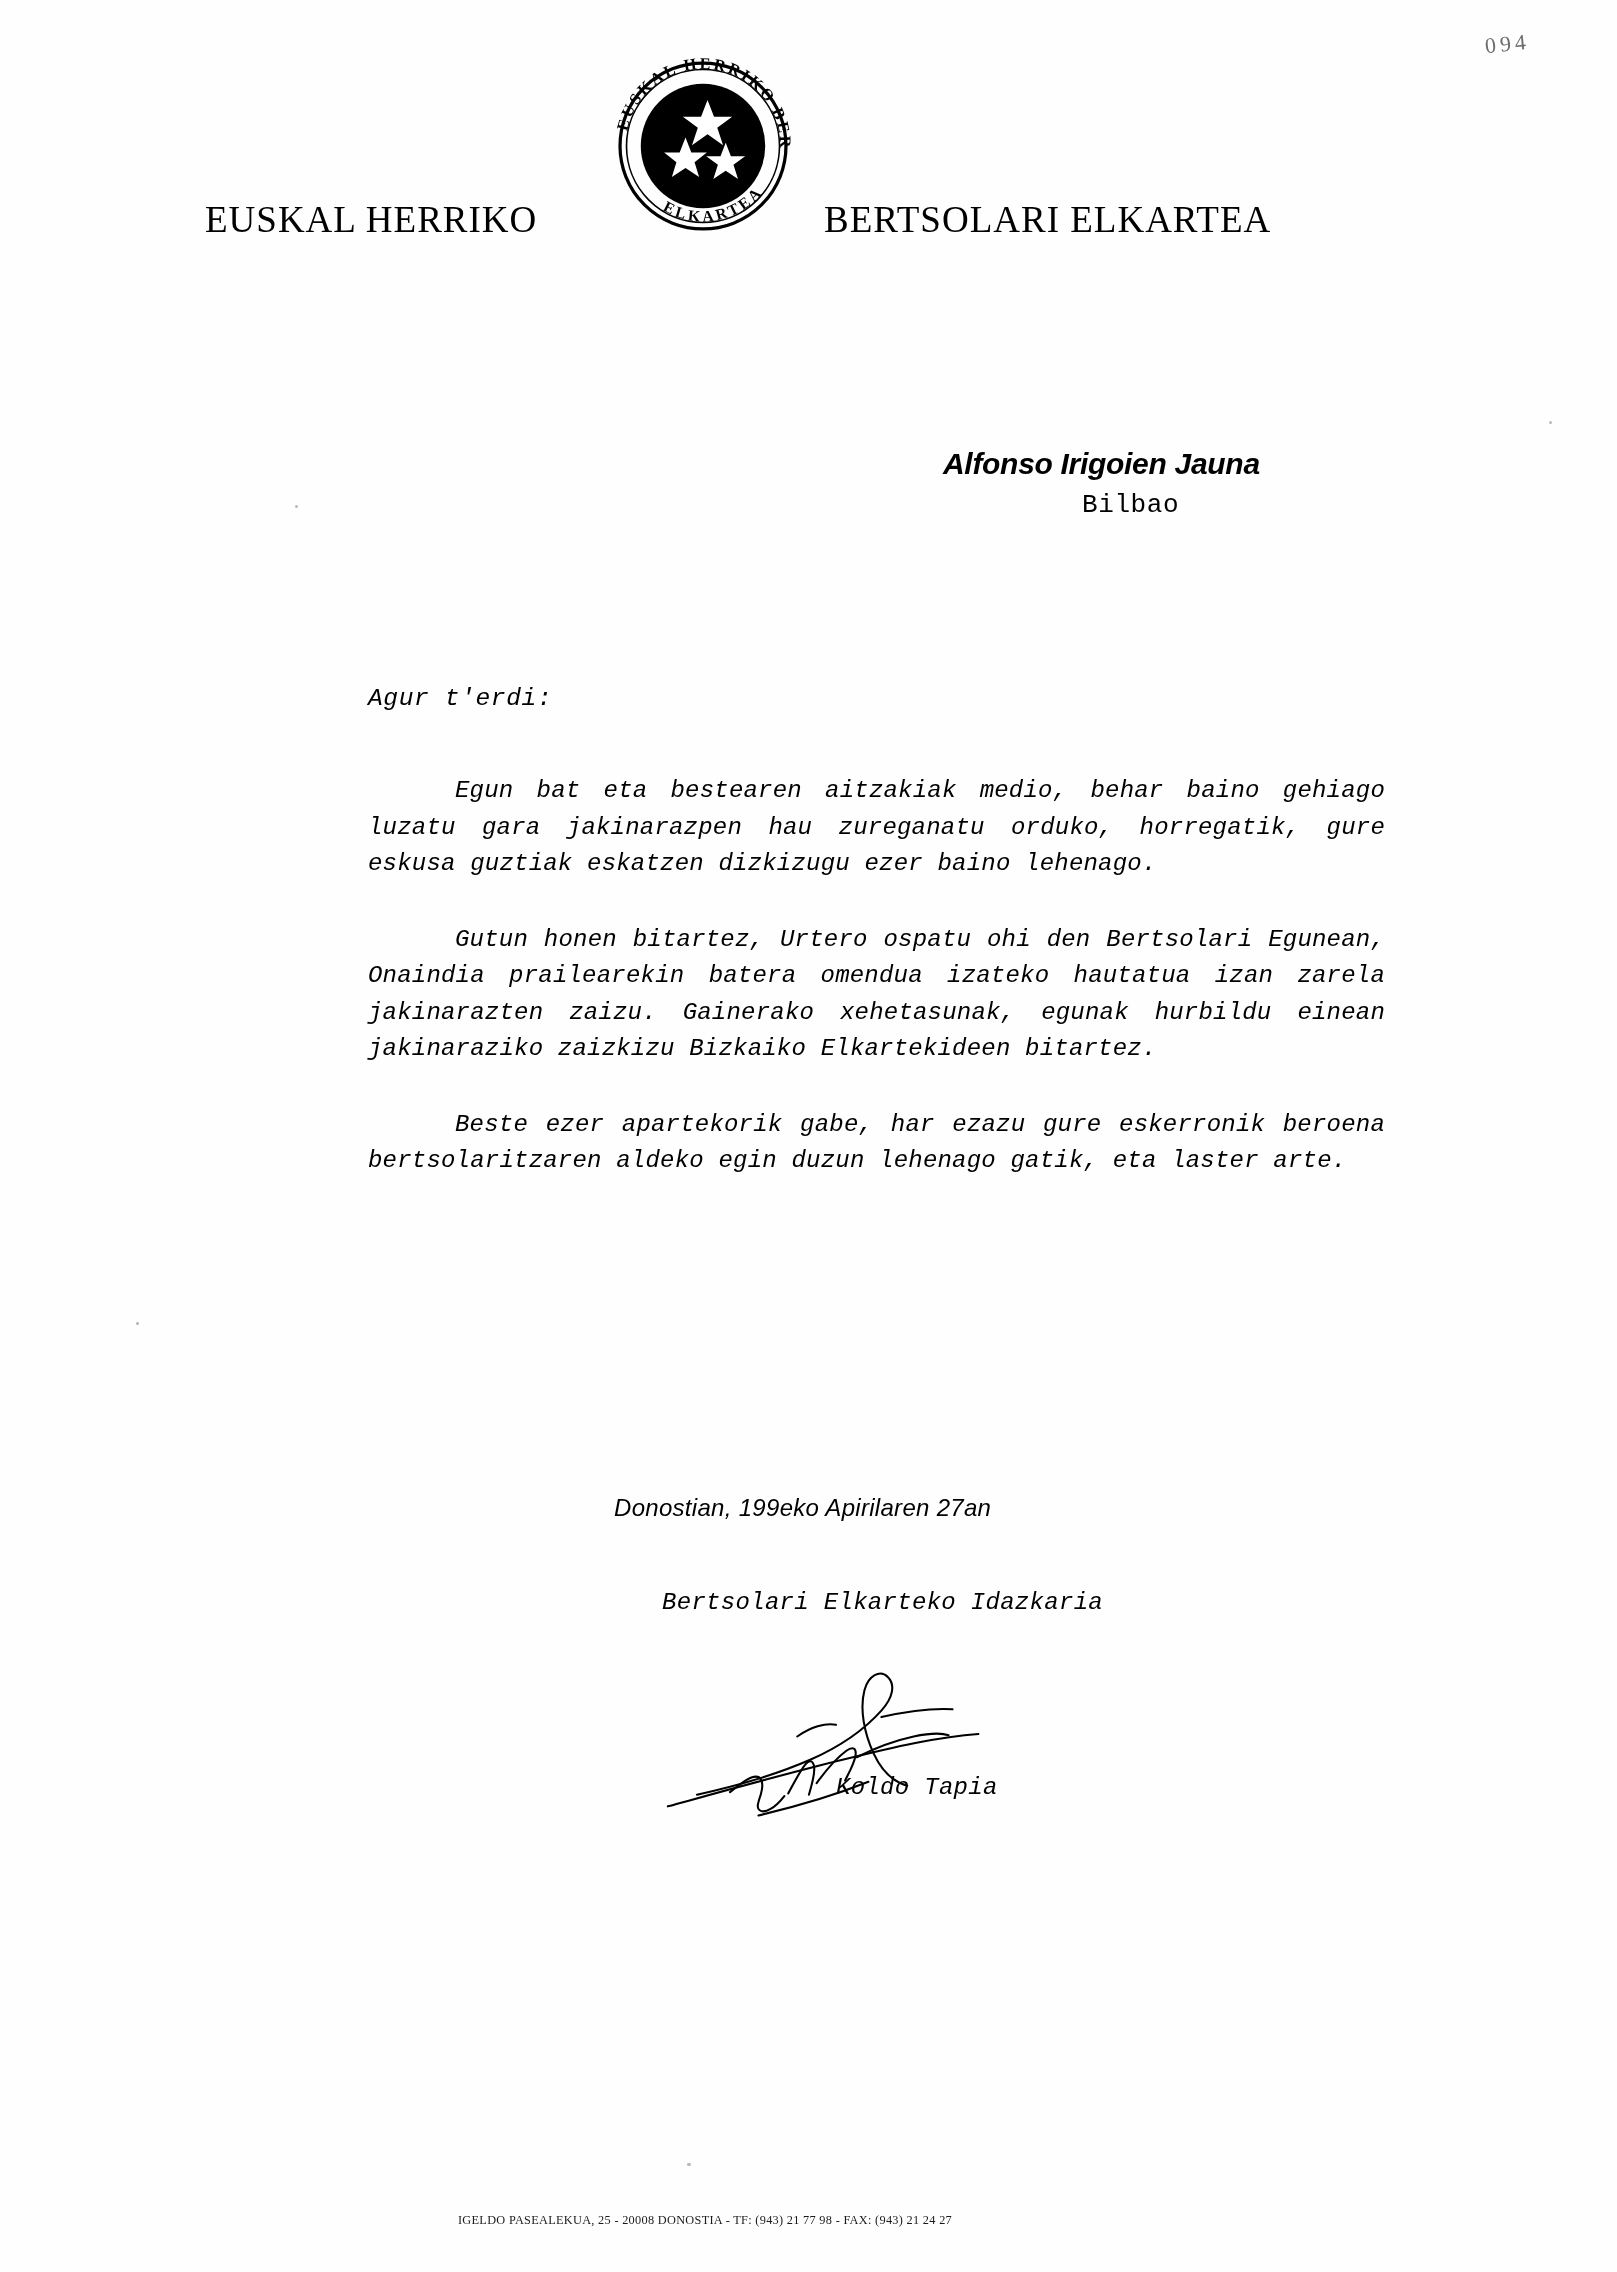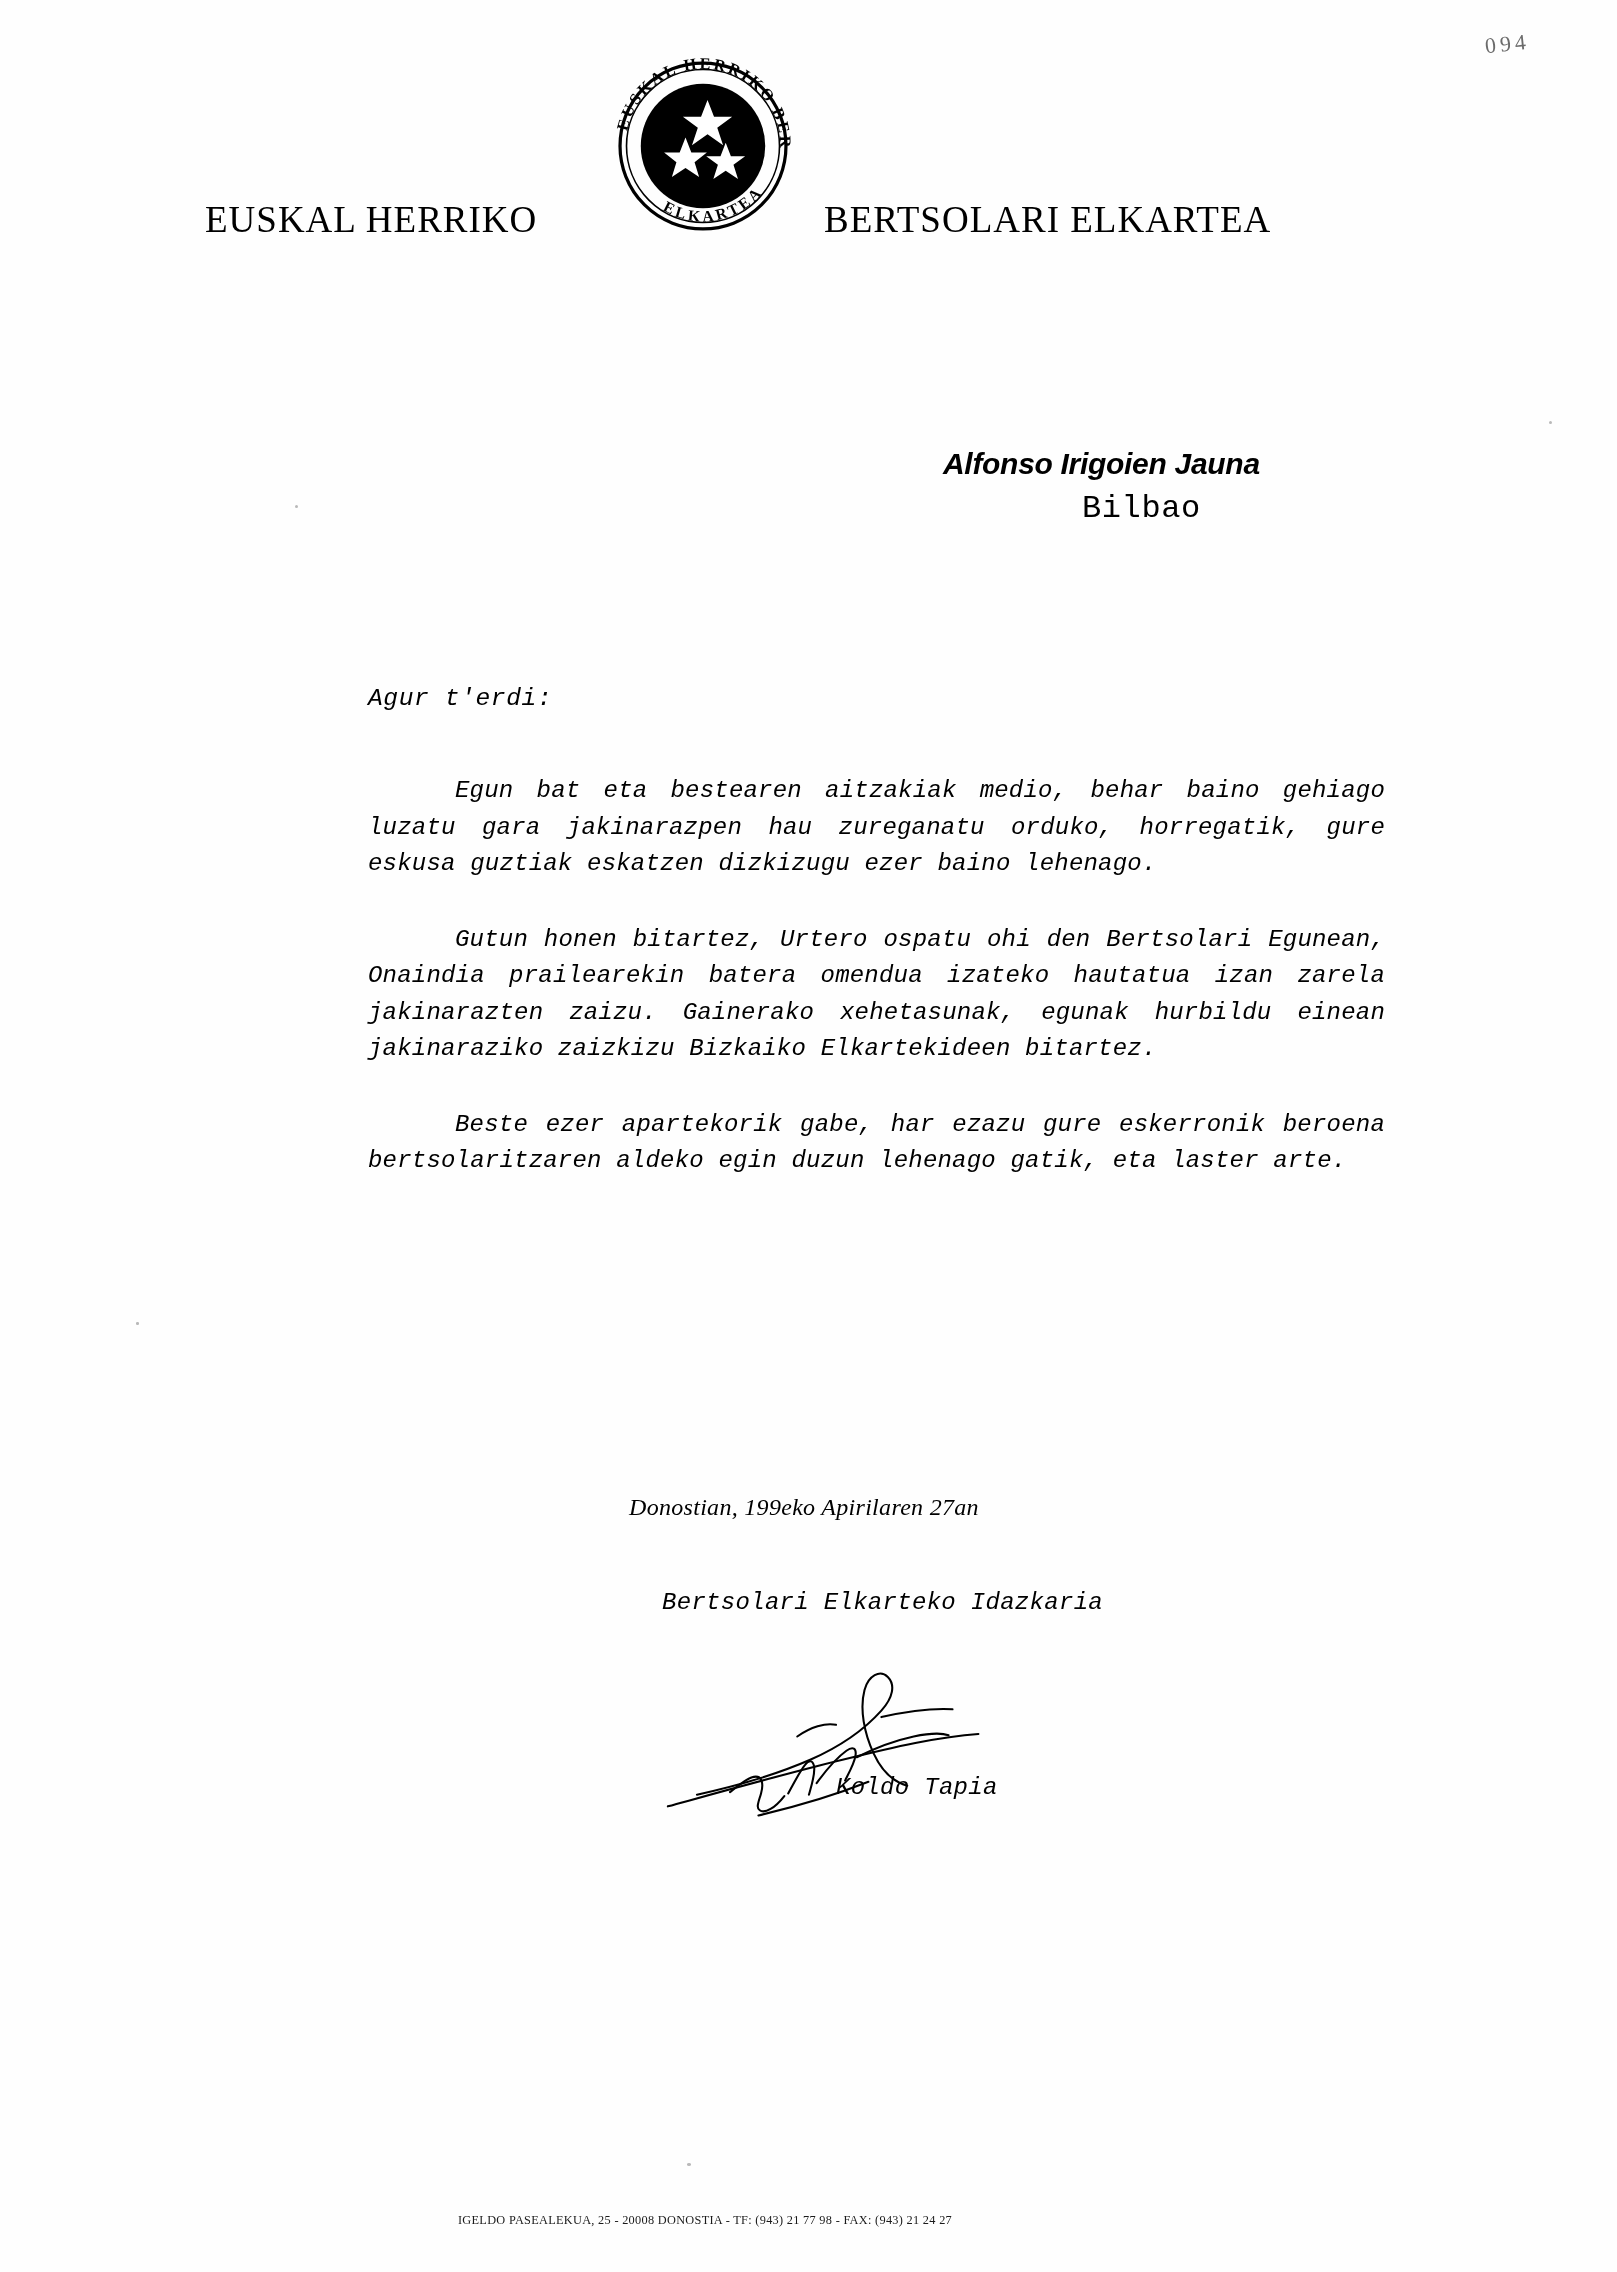--- a/index.html
+++ b/index.html
@@ -86,21 +86,21 @@
     font-weight: bold;
     font-style: italic;
     font-size: 30px;
     letter-spacing: -0.3px;
     white-space: nowrap;
   }
   .addressee-city {
     margin-top: 9px;
     margin-left: 139px;
     font-family: "Liberation Mono", monospace;
-    font-size: 32px;
+    font-size: 26px;
     letter-spacing: 0.6px;
   }
 
   
   .body-block {
     position: absolute;
     left: 368px;
     top: 680px;
     width: 1017px;
     font-family: "Liberation Mono", monospace;
@@ -120,23 +120,23 @@
     margin-bottom: 39px;
   }
   .para .indent {
     display: inline-block;
     width: 87px;
   }
 
   
   .date-line {
     position: absolute;
-    left: 629px;
+    left: 614px;
     top: 1494px;
-    font-family: Liberation Serif, serif;
+    font-family: Liberation Sans, sans-serif;
     font-style: italic;
     font-size: 24px;
     letter-spacing: 0.3px;
     white-space: nowrap;
   }
   .role-line {
     position: absolute;
     left: 662px;
     top: 1589px;
     font-family: "Liberation Mono", monospace;

